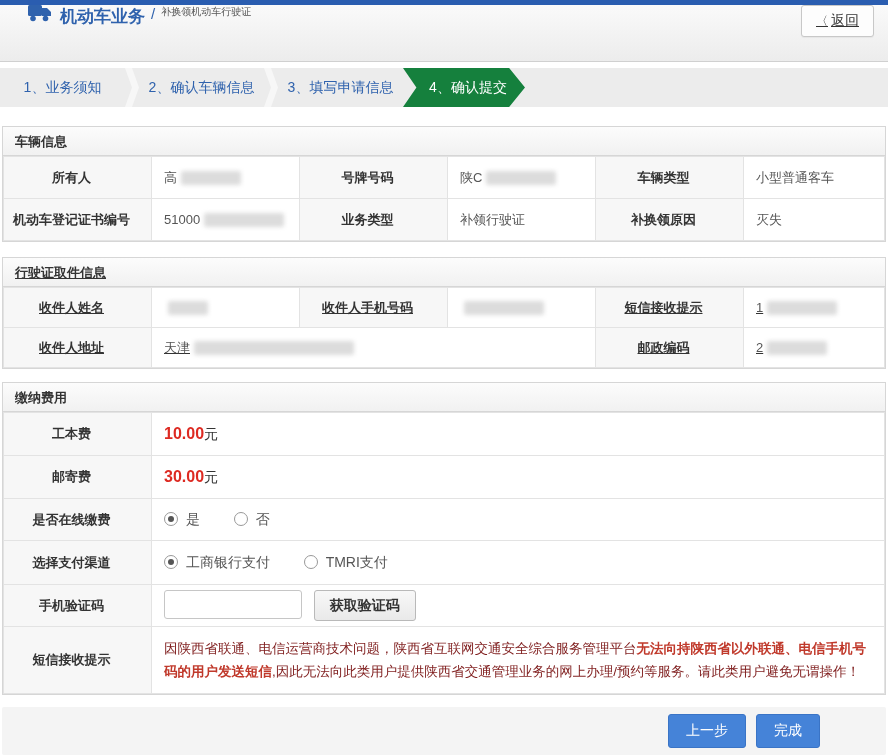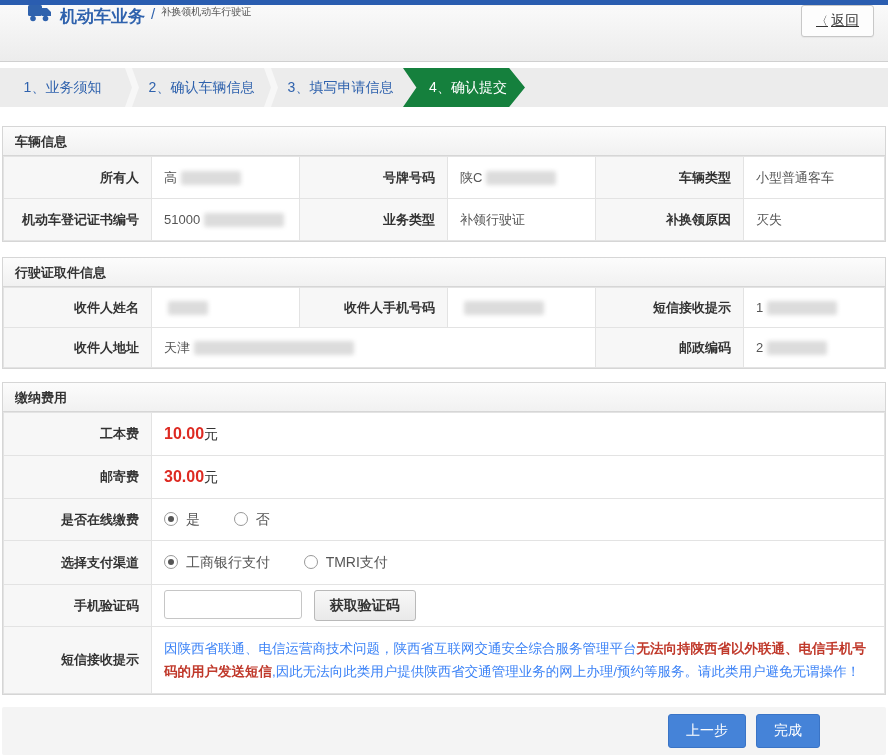--- a/index.html
+++ b/index.html
@@ -21,28 +21,28 @@
   .stepbar { margin-top:6px; height:39px; background:#ececec; display:flex; align-items:stretch; }
   .step { flex:0 0 125px; display:flex; align-items:center; justify-content:center;
     color:#2f62ad; font-size:14px; font-weight:normal; position:relative; }
   .step-sep { flex:0 0 14px; background:#f7f7f7;
     clip-path:polygon(0 0, 50% 0, 100% 50%, 50% 100%, 0 100%, 50% 50%); }
   .step.active { flex:0 0 122px; background:#15803d; color:#fff;
     clip-path:polygon(0 0, 87% 0, 100% 50%, 87% 100%, 0 100%, 11% 50%); padding-left:8px; }
 
   .section { margin:0 2px; border:1px solid #d6d6d6; border-radius:0; }
   .sec-vehicle { margin-top:19px; }
-  .sec-pickup  { margin-top:15px; }
+  .sec-pickup  { margin-top:15px;text-decoration:underline; }
   .sec-payment { margin-top:13px; }
   .sec-head { height:29px; line-height:29px; padding-left:12px; font-weight:bold; color:#333;
     background:linear-gradient(#fcfcfc,#f1f1f1); border-bottom:1px solid #d6d6d6; font-size:13px; }
 
   table { width:100%; border-collapse:collapse; table-layout:fixed; }
   td { border:1px solid #e3e3e3; height:42px; font-size:13px; }
-  td.lbl { background:#f7f7f7; text-align:right; padding-right:12px; font-weight:bold; color:#333; }
+  td.lbl { background:#f7f7f7; text-align:center; padding-right:12px; font-weight:bold; color:#333; }
   td.val { background:#fff; text-align:left; padding-left:12px; color:#555; }
   .sec-pickup td { height:40px;margin-left:28px; }
 
   .blur { display:inline-block; height:14px; background:#dcdcdc; border-radius:2px;
     filter:blur(2px); vertical-align:middle; margin-left:4px; }
   .w40{width:40px}.w60{width:60px}.w70{width:70px}.w80{width:80px}.w160{width:160px}
 
   .amount { color:#dd2a22; font-weight:bold; font-size:16px;margin-top:40px; }
   .unit { color:#333; font-size:14px; }
   .fee-row td { height:43px; }
@@ -52,21 +52,21 @@
   .radio.checked::after { content:''; position:absolute; left:3px; top:3px; right:3px; bottom:3px;
     background:#555; border-radius:50%; }
   .radio-lbl { margin:0 30px 0 8px; color:#555; font-size:14px; }
 
   .code-input { width:138px; height:29px; border:1px solid #c6c6c6; border-radius:3px; padding:0 8px;
     font-size:14px; font-family:inherit; }
   .code-btn { margin-left:8px; height:31px; padding:0 15px; background:linear-gradient(#f8f8f8,#e9e9e9);
     border:1px solid #b9b9b9; border-radius:3px; font-weight:bold; font-size:14px; color:#333; cursor:pointer; }
 
   .notice-cell { padding:10px 14px; line-height:23px; font-size:13.5px; }
-  .notice-a { color:#3b82f6; }
+  .notice-a { color:#7f1d1d; }
   .notice-b { color:#c0392b; font-weight:bold; }
 
   .footer { margin:12px 2px 0; height:48px; background:#f4f4f4; border-radius:2px;
     display:flex; align-items:center; justify-content:flex-end; padding-right:66px; }
   .blue-btn { background:#4583d8; border:1px solid #3a74c6; color:#fff; border-radius:3px;
     padding:7px 17px; font-size:14px; margin-left:10px; cursor:pointer; }
 </style>
 </head>
 <body>
 

